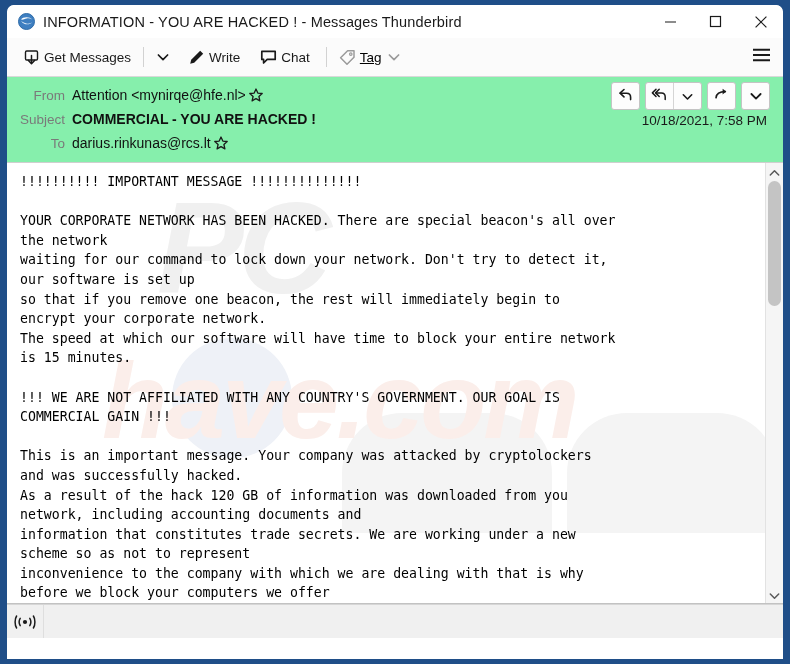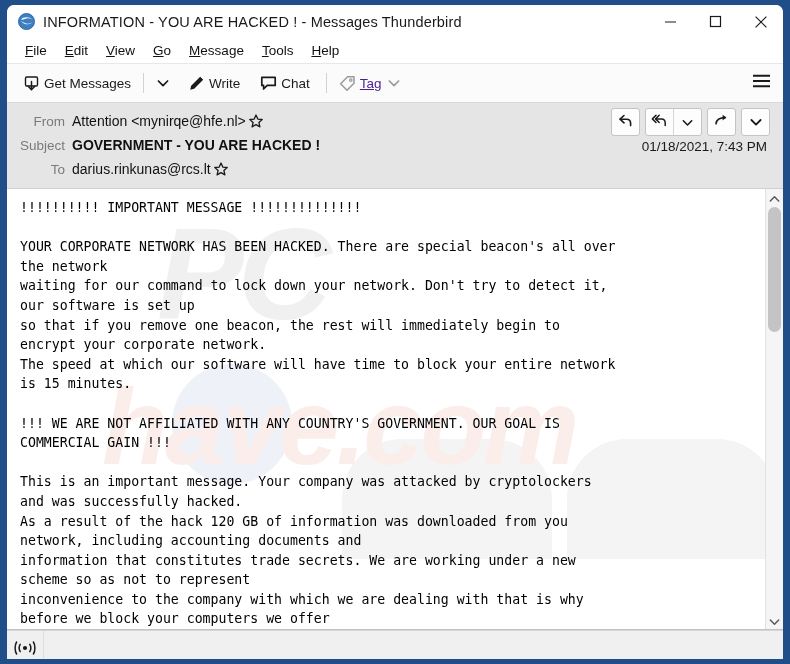--- a/index.html
+++ b/index.html
@@ -95,39 +95,39 @@
   .tbar-btn {
     display: flex;
     align-items: center;
     height: 28px;
     padding: 0 6px;
     font-size: 13.5px;
     color: #1a1a1a;
     cursor: default;
     white-space: nowrap;
   }
-  .tbar-btn.disabled { color: #4c1d95; text-decoration: underline; }
+  .tbar-btn.disabled { color: #000000; text-decoration: underline; }
   .tbar-btn .ic { margin-right: 4px; display: flex; align-items: center; }
   .tbar-sep {
     width: 1px; height: 20px;
     background: #d2d2d2;
     margin: 0 6px;
   }
   .tbar-caret { padding: 0 7px; display: flex; align-items: center; cursor: default; }
   #hamburger {
     position: absolute;
     right: 12px;
     top: 50%;
     transform: translateY(-50%);
     cursor: default;
   }
 
   
   #msg-header {
-    background: #e5e5e5;
+    background: #86efac;
     border-bottom: 1px solid #cfcfcf;
     padding: 6px 0 7px 0;
     position: relative;
   }
   .hdr-row {
     display: flex;
     align-items: center;
     min-height: 22px;
     padding: 1px 0;
   }
@@ -341,29 +341,20 @@
         </div>
         <div class="tb-btn">
           <svg width="14" height="14" viewBox="0 0 14 14">
             <line x1="1.6" y1="1.6" x2="12.4" y2="12.4" stroke="#1a1a1a" stroke-width="1.2"></line>
             <line x1="12.4" y1="1.6" x2="1.6" y2="12.4" stroke="#1a1a1a" stroke-width="1.2"></line>
           </svg>
         </div>
       </div>
     </div>
 
-    <div id="menubar">
-      <div class="menu-item"><u>F</u>ile</div>
-      <div class="menu-item"><u>E</u>dit</div>
-      <div class="menu-item"><u>V</u>iew</div>
-      <div class="menu-item"><u>G</u>o</div>
-      <div class="menu-item"><u>M</u>essage</div>
-      <div class="menu-item"><u>T</u>ools</div>
-      <div class="menu-item"><u>H</u>elp</div>
-    </div>
 
     <div id="toolbar">
 
       <div class="tbar-btn">
         <span class="ic">
           <svg width="17" height="17" viewBox="0 0 17 17">
             <rect x="2.5" y="2" width="12" height="9" rx="1.2" fill="none" stroke="#1a1a1a" stroke-width="1.4"></rect>
             <path d="M8.5 6.5 L8.5 14.5 M5.4 11.4 L8.5 14.7 L11.6 11.4" fill="none" stroke="#1a1a1a" stroke-width="1.5" stroke-linecap="round" stroke-linejoin="round"></path>
           </svg>
         </span>
@@ -436,36 +427,36 @@
           <span class="star">
             <svg width="14" height="14" viewBox="0 0 14 14">
               <path d="M7 1 L8.8 5.1 L13.2 5.5 L9.9 8.5 L10.9 12.9 L7 10.6 L3.1 12.9 L4.1 8.5 L0.8 5.5 L5.2 5.1 Z" fill="none" stroke="#1a1a1a" stroke-width="1.3" stroke-linejoin="round"></path>
             </svg>
           </span>
         </div>
       </div>
 
       <div class="hdr-row">
         <div class="hdr-label">Subject</div>
-        <div class="hdr-value bold">GOVERNMENT - YOU ARE HACKED !</div>
+        <div class="hdr-value bold">COMMERCIAL - YOU ARE HACKED !</div>
       </div>
 
       <div class="hdr-row">
         <div class="hdr-label">To</div>
         <div class="hdr-value">
           <span>darius.rinkunas@rcs.lt</span>
           <span class="star">
             <svg width="14" height="14" viewBox="0 0 14 14">
               <path d="M7 1 L8.8 5.1 L13.2 5.5 L9.9 8.5 L10.9 12.9 L7 10.6 L3.1 12.9 L4.1 8.5 L0.8 5.5 L5.2 5.1 Z" fill="none" stroke="#1a1a1a" stroke-width="1.3" stroke-linejoin="round"></path>
             </svg>
           </span>
         </div>
       </div>
 
-      <div id="hdr-date">01/18/2021, 7:43 PM</div>
+      <div id="hdr-date">10/18/2021, 7:58 PM</div>
 
       <div id="reply-buttons">
         <div class="rb">
           <span>
             <svg width="15" height="15" viewBox="0 0 15 15">
               <path d="M6 2.5 L2 6.2 L6 9.9" fill="none" stroke="#1a1a1a" stroke-width="1.6" stroke-linecap="round" stroke-linejoin="round"></path>
               <path d="M2.4 6.2 H8.6 C11.2 6.2 12.6 7.8 12.6 10.2 V12.6" fill="none" stroke="#1a1a1a" stroke-width="1.6" stroke-linecap="round"></path>
             </svg>
           </span>
         </div>

